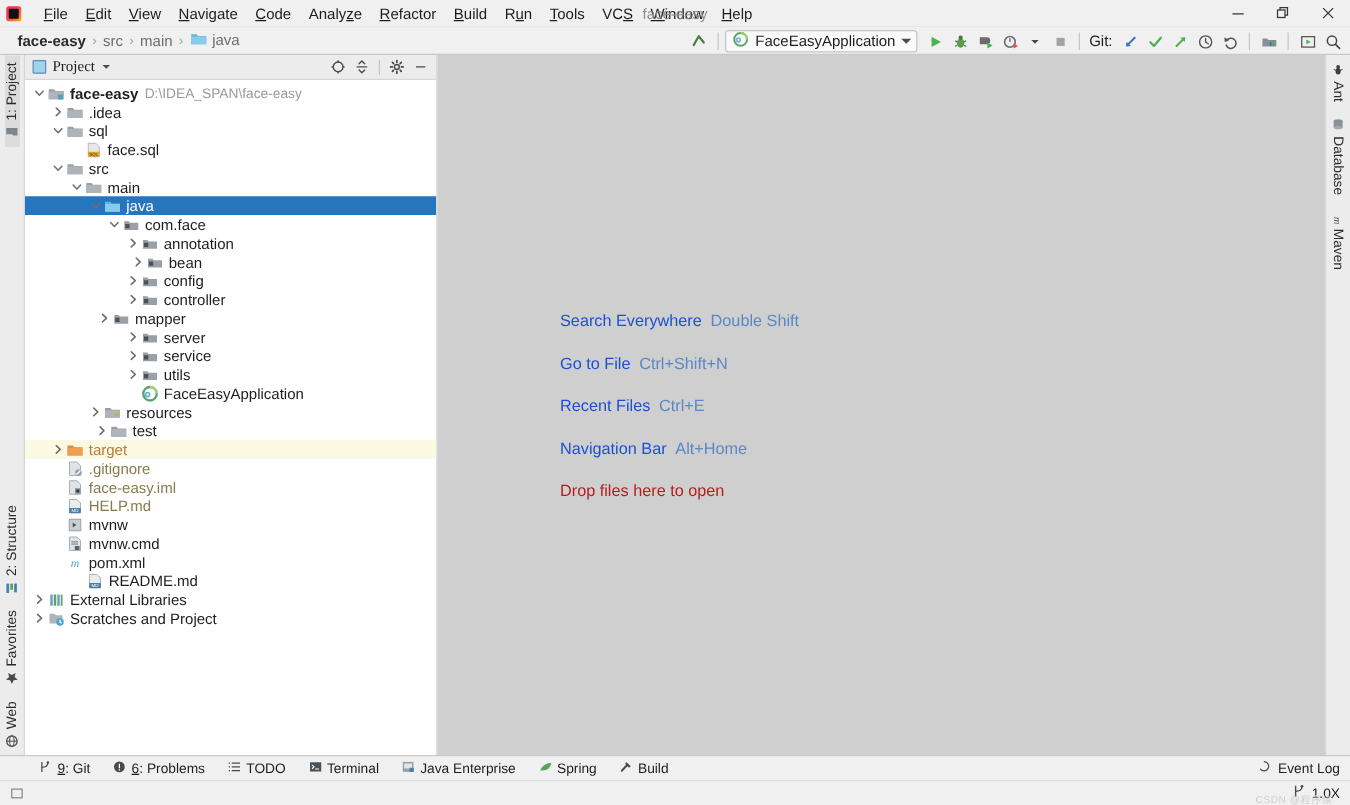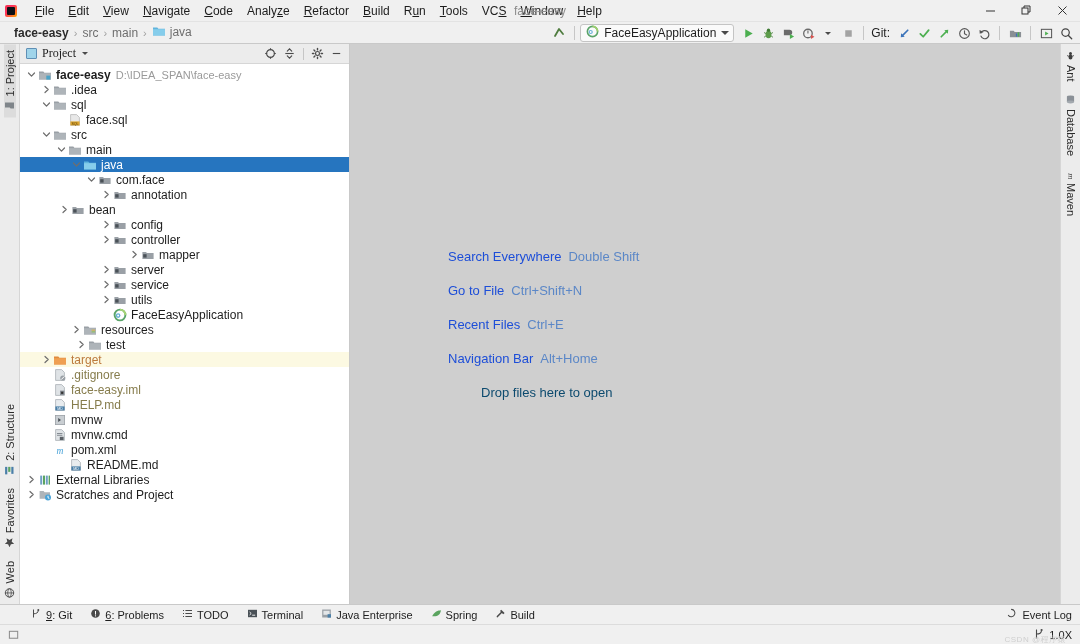--- a/index.html
+++ b/index.html
@@ -107,21 +107,21 @@
   .b { font-weight:bold; }
   .c-ignored { color:#867c4c; }
   .c-target  { color:#bc7a3d; }
 
   
   .editor { flex:1 1 auto; background:#cfcfcf; position:relative; min-width:0; display:flex; }
   .editor-inner { padding: 205px 0 0 98px; }
   .hintrow { display:flex; align-items:baseline; margin-bottom:19px; font-size:13px; }
   .hint-name { color:#1d4ed8; }
   .hint-key { color:#5b87c7; margin-left:7px; }
-  .hint-plain { color:#0c4a6e;margin-left:33px; }
+  .hint-plain { color:#b91c1c; }
 
   
   .toolwins {
     height: 20px; flex:0 0 20px; background:#f0f0f0; border-top:1px solid #c9c9c9;
     display:flex; align-items:center; padding-left: 22px; position:relative;
   }
   .tw {
     display:flex; align-items:center; gap:4px; font-size:11px; color:#1d1d1d;
     padding: 0 9px; height:20px;
   }
@@ -522,21 +522,21 @@
               </svg>
             </span>
             <span class="ico">
               <svg width="14" height="14" viewBox="0 0 14 14">
                 <path d="M1.4 4 h3.6 l0.9 1.1 H12.6 V11 H1.4 Z" fill="#9aa0a6"></path>
                 <rect x="2.2" y="6.2" width="3.4" height="3.4" fill="#4a5157"></rect>
               </svg>
             </span>
             <span class="lbl">annotation</span>
           </div>
-          <div class="row" style="padding-left:39px">
+          <div class="row" style="padding-left:85px">
             <span class="arrow">
               <svg width="9" height="9" viewBox="0 0 9 9">
                 <polyline points="3,1.5 6.2,4.5 3,7.5" fill="none" stroke="#6e6e6e" stroke-width="1.2" stroke-linecap="round" stroke-linejoin="round"></polyline>
               </svg>
             </span>
             <span class="ico">
               <svg width="14" height="14" viewBox="0 0 14 14">
                 <path d="M1.4 4 h3.6 l0.9 1.1 H12.6 V11 H1.4 Z" fill="#9aa0a6"></path>
                 <rect x="2.2" y="6.2" width="3.4" height="3.4" fill="#4a5157"></rect>
               </svg>
@@ -564,21 +564,21 @@
               </svg>
             </span>
             <span class="ico">
               <svg width="14" height="14" viewBox="0 0 14 14">
                 <path d="M1.4 4 h3.6 l0.9 1.1 H12.6 V11 H1.4 Z" fill="#9aa0a6"></path>
                 <rect x="2.2" y="6.2" width="3.4" height="3.4" fill="#4a5157"></rect>
               </svg>
             </span>
             <span class="lbl">controller</span>
           </div>
-          <div class="row" style="padding-left:109px">
+          <div class="row" style="padding-left:58px">
             <span class="arrow">
               <svg width="9" height="9" viewBox="0 0 9 9">
                 <polyline points="3,1.5 6.2,4.5 3,7.5" fill="none" stroke="#6e6e6e" stroke-width="1.2" stroke-linecap="round" stroke-linejoin="round"></polyline>
               </svg>
             </span>
             <span class="ico">
               <svg width="14" height="14" viewBox="0 0 14 14">
                 <path d="M1.4 4 h3.6 l0.9 1.1 H12.6 V11 H1.4 Z" fill="#9aa0a6"></path>
                 <rect x="2.2" y="6.2" width="3.4" height="3.4" fill="#4a5157"></rect>
               </svg>

